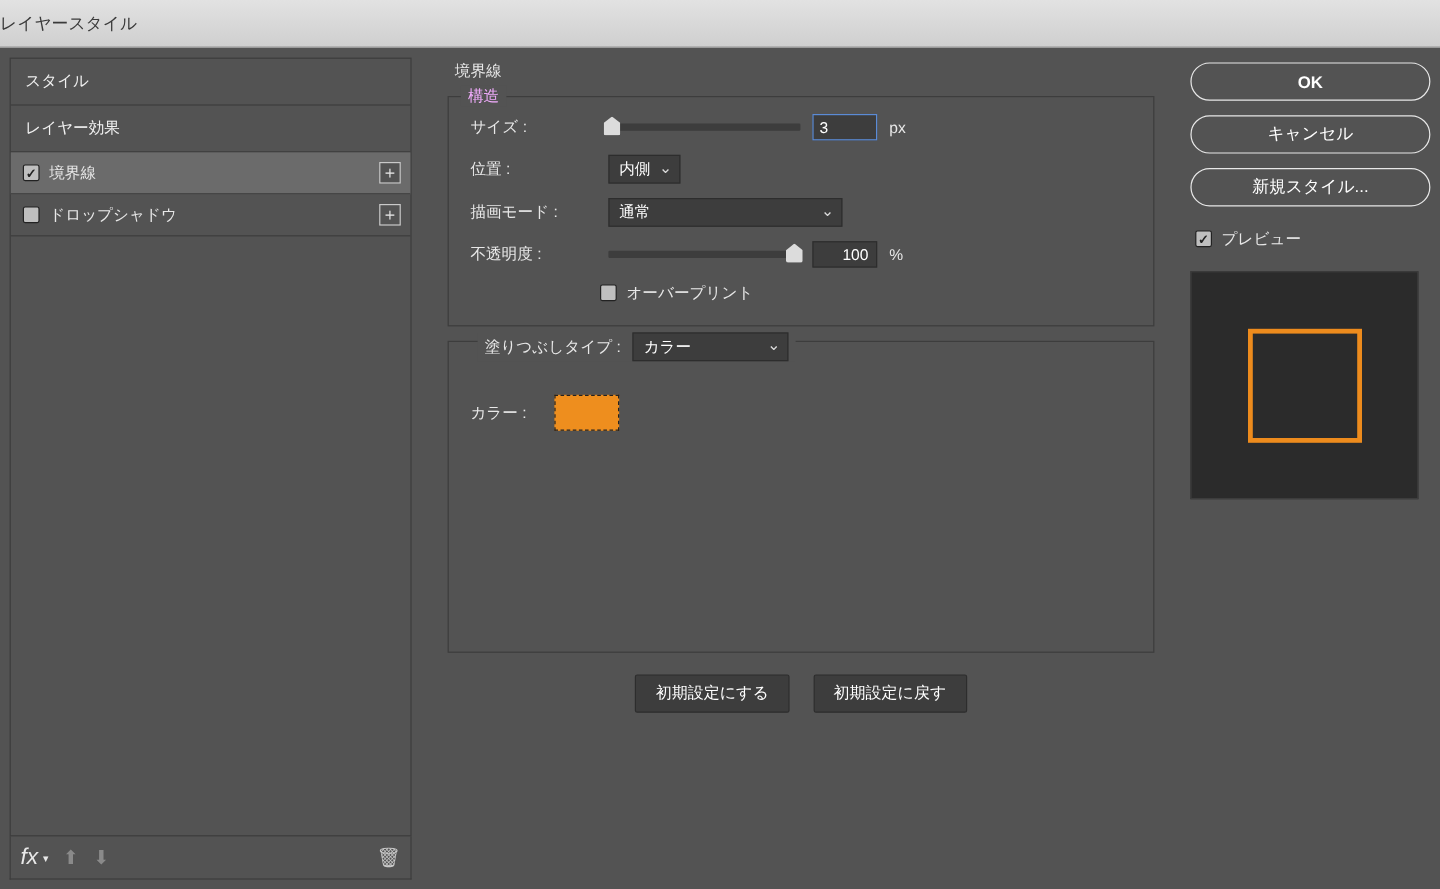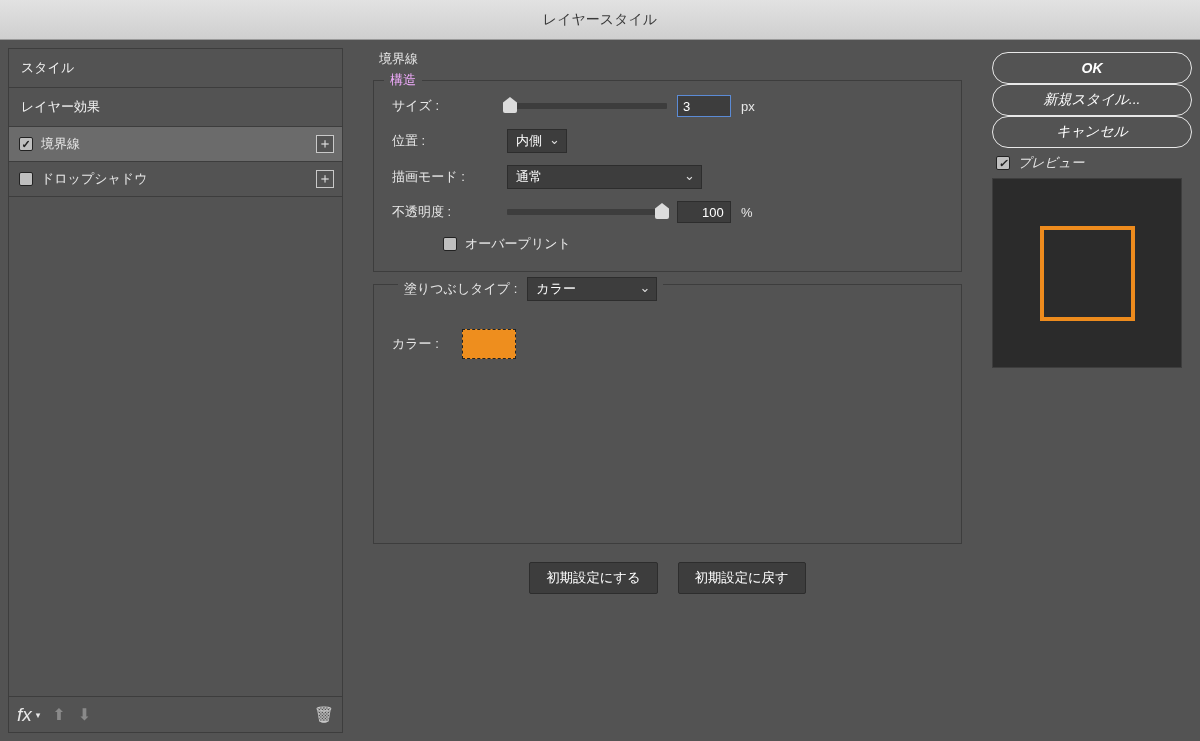--- a/index.html
+++ b/index.html
@@ -1,18 +1,18 @@
 <!DOCTYPE html>
 <html><head>
 <meta charset="utf-8">
 <style>
   * { box-sizing: border-box; margin: 0; padding: 0; font-family: -apple-system, "Hiragino Sans", sans-serif; }
   body { background: #535353; width: 1200px; height: 741px; overflow: hidden; color: #e8e8e8; font-size: 13px; }
 
-  .titlebar { height: 40px; background: linear-gradient(#e2e2e2,#cfcfcf); display:flex; align-items:center; justify-content:center; color:#3a3a3a; font-size:14px; border-bottom:1px solid #9a9a9a; }
+  .titlebar { height: 40px; background: linear-gradient(#e2e2e2,#cfcfcf); display:flex; align-items:center; color:#3a3a3a; font-size:14px; border-bottom:1px solid #9a9a9a; }
 
   .content { display:flex; height: calc(100% - 40px); padding: 8px; gap: 10px; }
 
   
   .left { width: 335px; display:flex; flex-direction:column; background:#535353; }
   .style-box { flex:1; background:#535353; border:1px solid #3d3d3d; display:flex; flex-direction:column; }
   .style-head { padding:10px 12px; border-bottom:1px solid #3d3d3d; color:#f0f0f0; }
   .row-item { display:flex; align-items:center; padding:8px 10px; border-bottom:1px solid #3d3d3d; gap:8px; position:relative; }
   .row-item.selected { background:#6b6b6b; }
   .chk { width:14px; height:14px; border:1px solid #222; background:#bfbfbf; display:inline-flex; align-items:center; justify-content:center; font-size:11px; color:#222; border-radius:2px;}
@@ -32,28 +32,28 @@
   .lbl { width:105px; color:#e8e8e8;}
   .slider { flex:0 0 160px; height:6px; background:#3d3d3d; position:relative; border-radius:1px;}
   .thumb { position:absolute; top:-6px; width:14px; height:16px; background:#dcdcdc; clip-path: polygon(50% 0,100% 35%,100% 100%,0 100%,0 35%); border-radius:2px;}
   .num-input { width:54px; height:22px; background:#3d3d3d; border:1px solid #5b8bd6; color:#fff; padding:0 5px; font-size:13px;}
   .num-input.plain { border:1px solid #2d2d2d;padding-left:24px; }
   .unit { color:#e8e8e8; }
   .select { background:#3d3d3d; border:1px solid #2d2d2d; color:#fff; height:24px; padding:0 22px 0 8px; display:inline-flex; align-items:center; position:relative; min-width:60px;}
   .select::after { content:"⌄"; position:absolute; right:6px; top:2px; font-size:13px; color:#ddd;}
   .select.wide { min-width:195px; }
   .select.mid { min-width:130px; }
-  .overprint-row { display:flex; align-items:center; gap:8px; margin-left:51px; }
+  .overprint-row { display:flex; align-items:center; gap:8px; margin-left:108px; }
   .fill-row { display:flex; align-items:center; gap:10px; }
   .color-swatch { width:54px; height:30px; background:#ee8e1e; border:1px dashed #222; }
   .btn-row { display:flex; gap:20px; justify-content:center; margin-top:18px;}
   .btn-flat { background:#3d3d3d; border:1px solid #2d2d2d; color:#fff; padding:6px 16px; border-radius:2px;}
 
   
-  .right { width:200px; display:flex; flex-direction:column; gap:0; padding-top:4px;font-style:italic;}
+  .right { width:200px; display:flex; flex-direction:column; gap:12px; padding-top:4px;}
   .btn-round { height:32px; border:1px solid #e8e8e8; border-radius:16px; background:transparent; color:#fff; display:flex; align-items:center; justify-content:center; font-size:14px;}
   .btn-round.primary { font-weight:600; }
   .preview-row { display:flex; align-items:center; gap:8px; margin-top:6px; margin-left:4px;}
   .preview-box { width:190px; height:190px; background:#2b2b2b; border:1px solid #3d3d3d; margin-top:6px; display:flex; align-items:center; justify-content:center;}
   .preview-inner { width:95px; height:95px; border:4px solid #ed8b1d; }
 </style>
 </head>
 <body>
 
 <div class="titlebar">
@@ -148,22 +148,22 @@
     </div>
 
     <div class="btn-row">
       <button class="btn-flat">初期設定にする</button>
       <button class="btn-flat">初期設定に戻す</button>
     </div>
   </div>
 
   <div class="right">
     <div class="btn-round primary">OK</div>
+    <div class="btn-round">キャンセル</div>
     <div class="btn-round">新規スタイル...</div>
-    <div class="btn-round">キャンセル</div>
     <div class="preview-row">
       <span class="chk checked"></span>
       <span>プレビュー</span>
     </div>
     <div class="preview-box">
       <div class="preview-inner"></div>
     </div>
   </div>
 
 </div>

